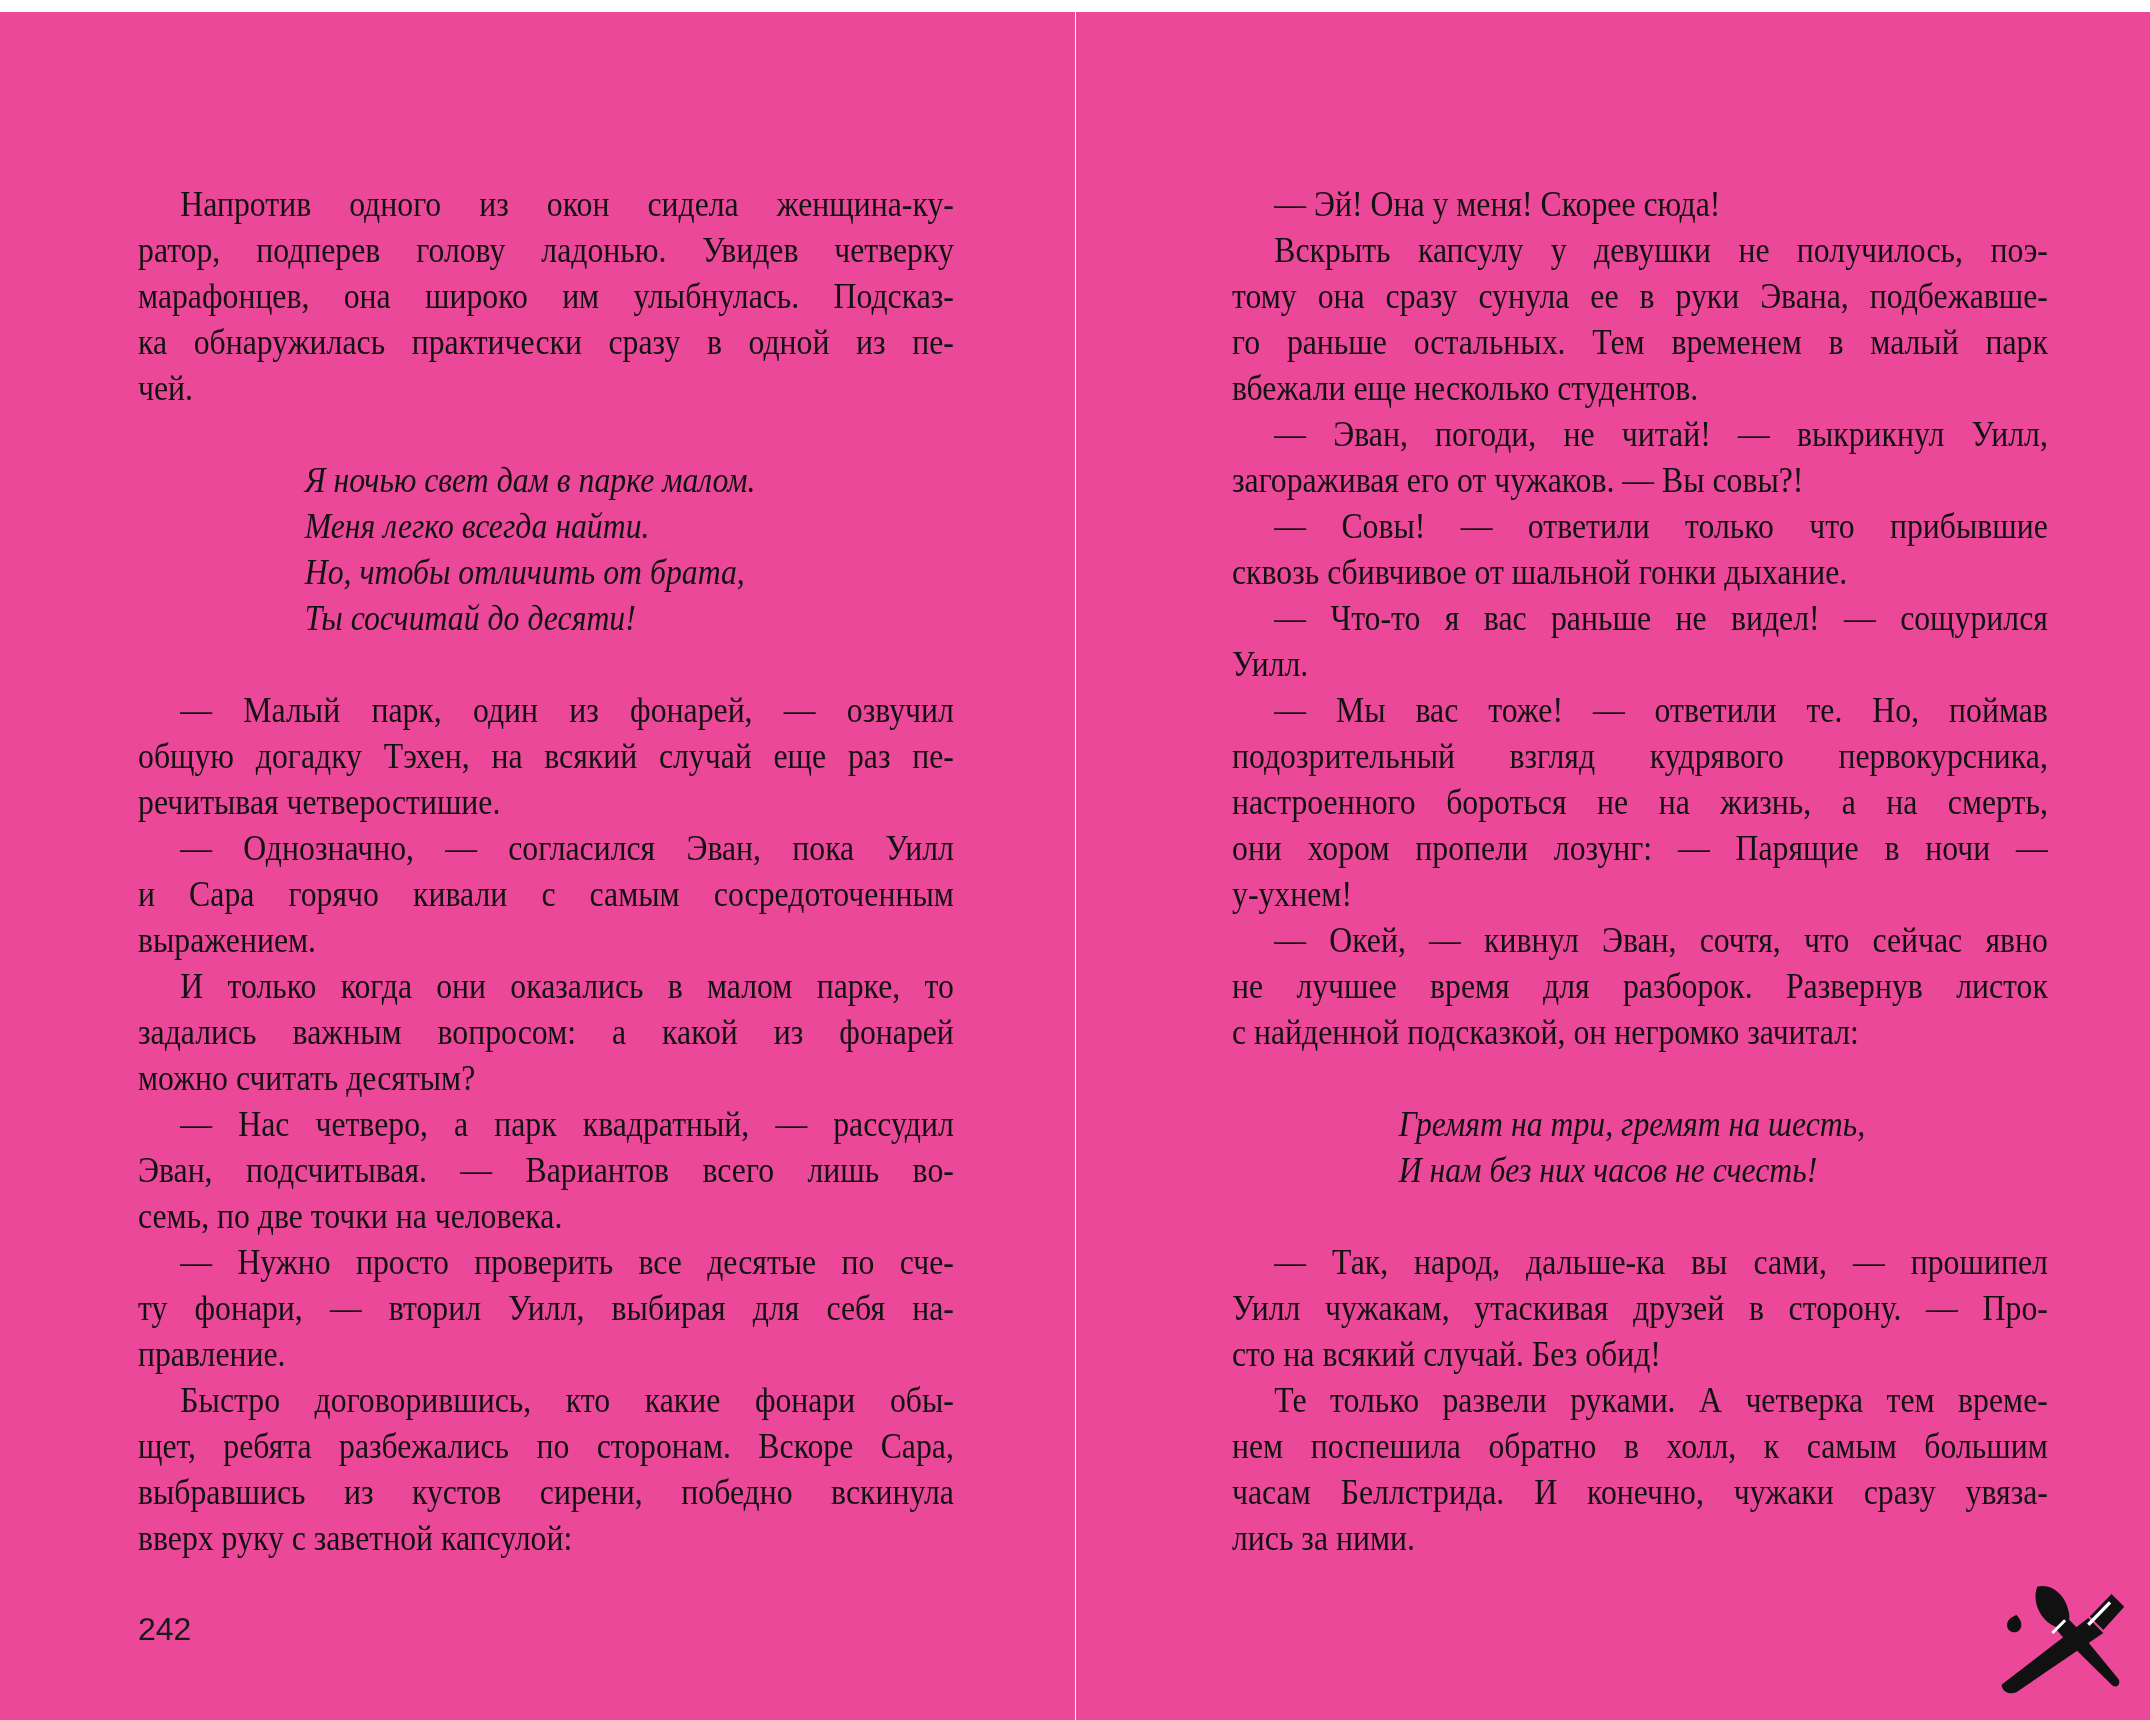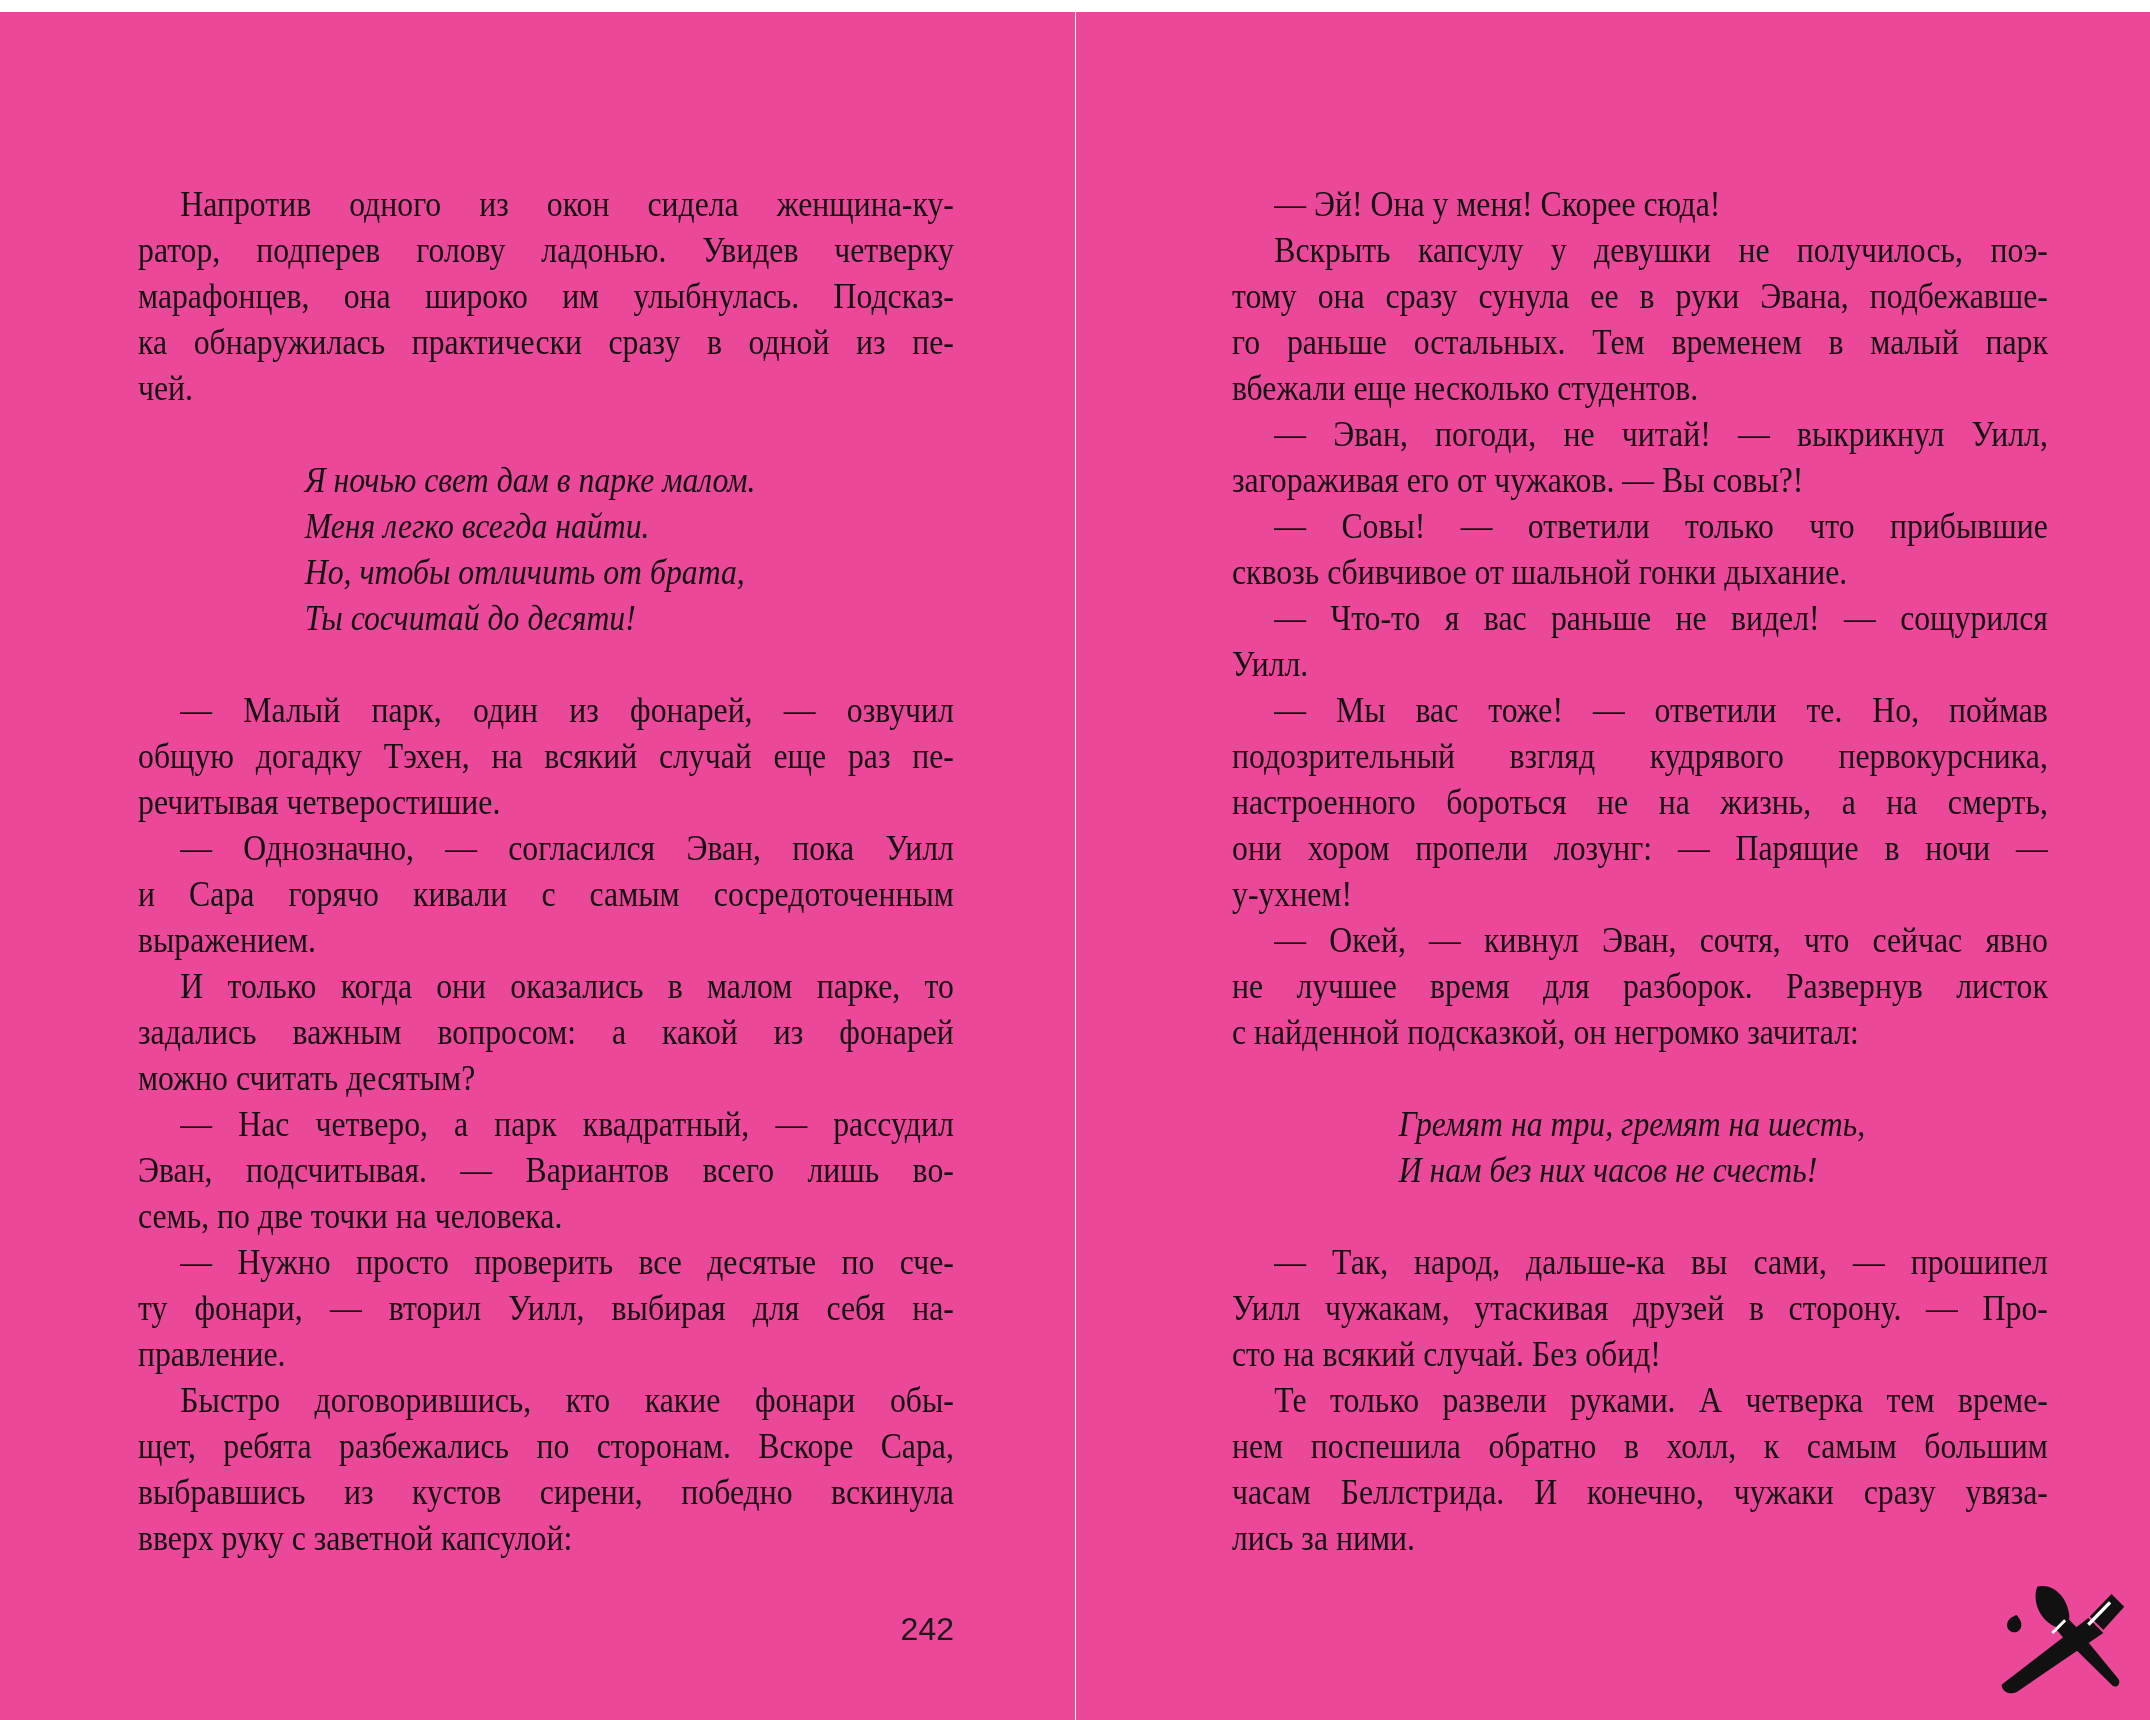--- a/index.html
+++ b/index.html
@@ -43,21 +43,21 @@
     height:46px; line-height:46px;
     font-size:36px;
     font-style:italic;
     margin-left:189px;
     white-space:nowrap;
   }
 
   .folio {
     position:absolute; top:1599px;
     width:816px;
-    text-align:right;
+    text-align:left;
     font-family:"Liberation Sans", sans-serif;
     font-size:32px; line-height:36px;
     color:#1a1a1a;
   }
   #page-left  .folio { left:138px; }
   #page-right .folio { left:156px; }
 
   .corner-art {
     position:absolute;
     left:1994px; top:1579px;

